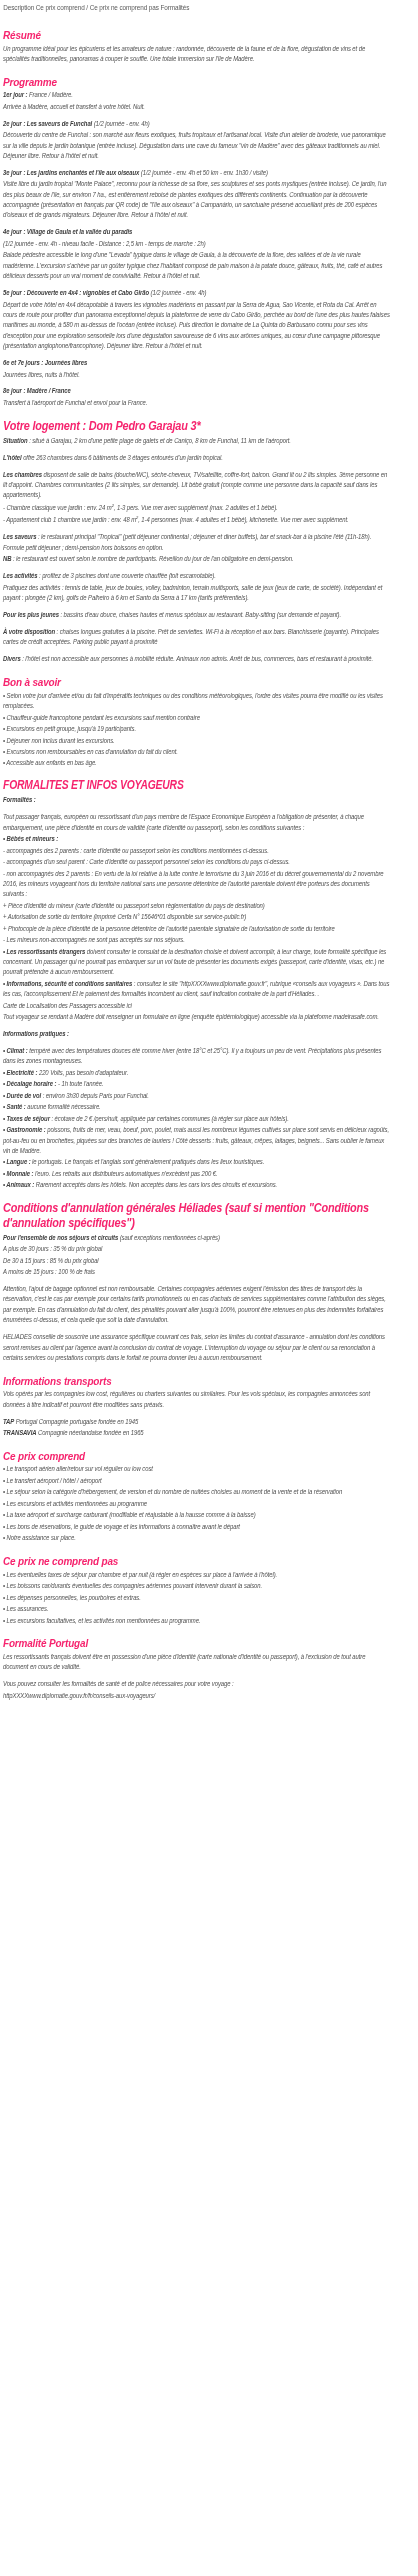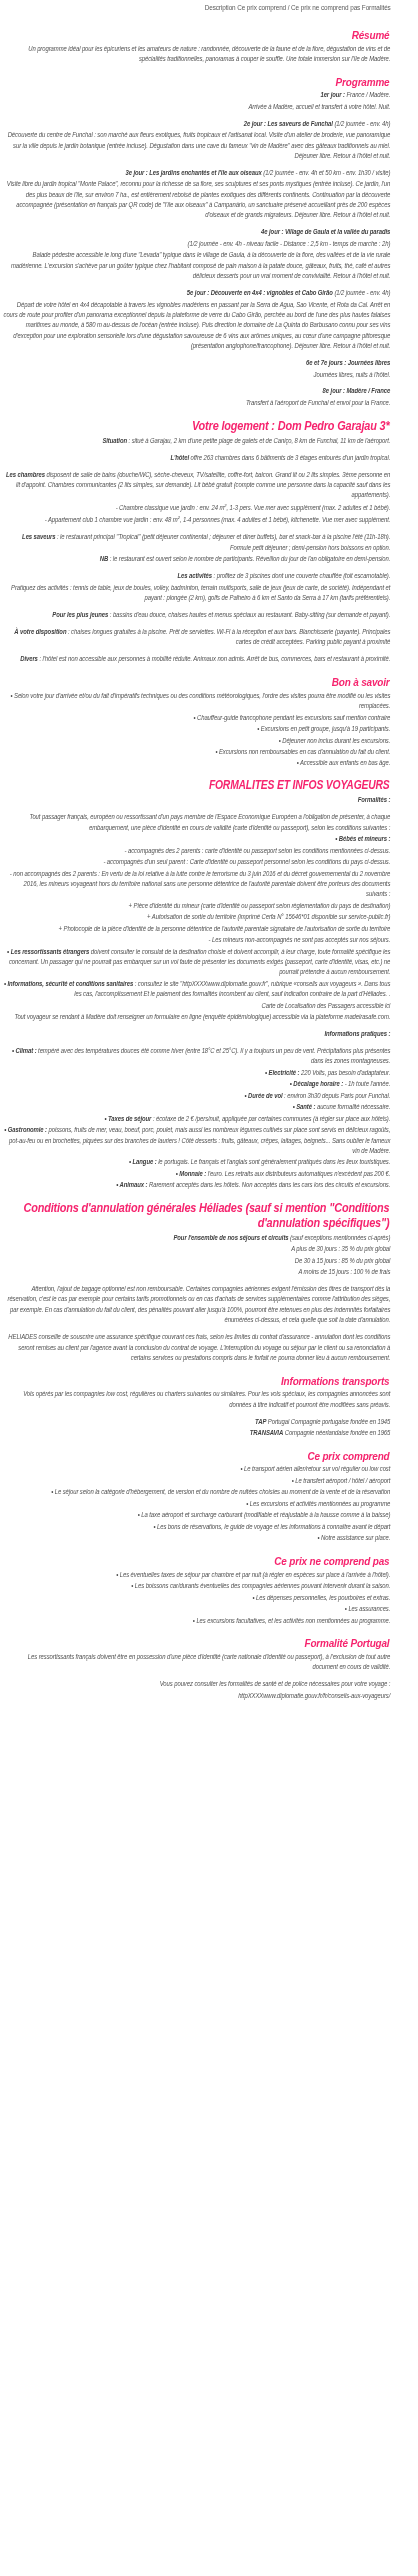--- a/index.html
+++ b/index.html
@@ -9,21 +9,20 @@
   }
   body {
     width: 419px;
     font-family: "Liberation Sans", sans-serif;
     color: #4a4a4a;
   }
   .page {
     width: 394px;
     box-sizing: border-box;
     padding: 4.4px 3.3px 16.6px 3.3px;
-    text-align: right;
   }
   .breadcrumb {
     font-size: 6.4px;
     color: #5a5a5a;
     letter-spacing: -0.1px;
     margin: 0 0 16.6px 0;
     font-style: normal;
   }
   h1.section-title {
     font-family: "Liberation Sans Narrow", "Liberation Sans", sans-serif;

